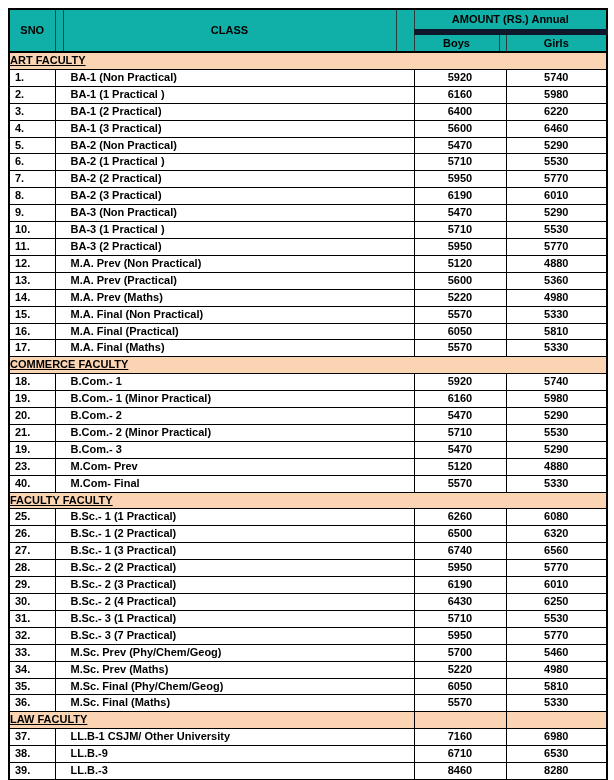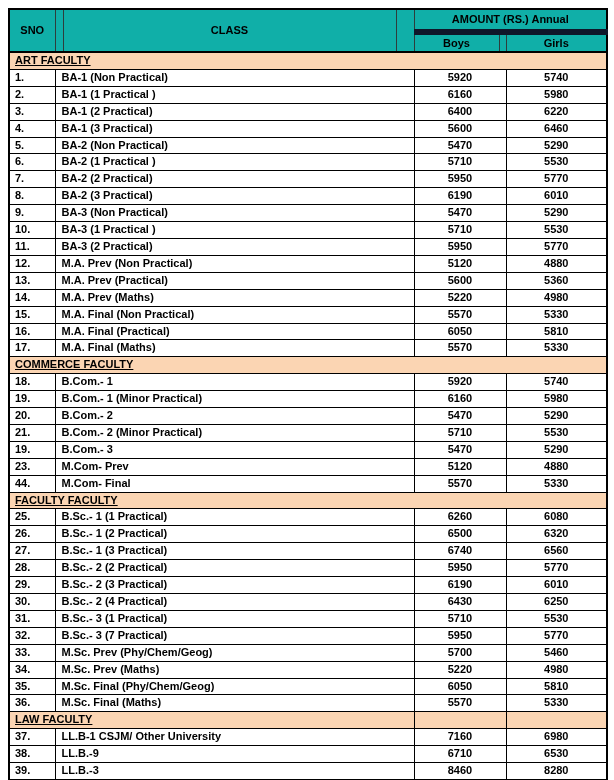--- a/index.html
+++ b/index.html
@@ -43,25 +43,24 @@
   tbody td{
     border:1px solid #000;
     padding:0;
     height:15.9px;
     line-height:15.9px;
     white-space:nowrap;
     overflow:hidden;
     font-weight:bold;
   }
   tbody td.sno{padding-left:5px;text-align:left;}
-  tbody td.cls{padding-left:6px;text-align:left;margin-left:16px;}
+  tbody td.cls{padding-left:15px;text-align:left;margin-left:16px;}
   tbody td.amt{text-align:center;}
   tbody tr.section-row td{
     background:var(--section-bg,#FBD5B3);
-    padding-left:5px;
     text-align:left;
   }
   tbody tr.section-row td.band-cell{
     border-left:1px solid rgba(255,255,255,0.85);
     padding-left:0;
   }
   .u{text-decoration:underline;}
 </style>
 </head>
 <body>
@@ -230,21 +229,21 @@
           <td class="amt" colspan="2">5470</td>
           <td class="amt">5290</td>
         </tr>
         <tr>
           <td class="sno">23.</td>
           <td class="cls" colspan="3">M.Com- Prev</td>
           <td class="amt" colspan="2">5120</td>
           <td class="amt">4880</td>
         </tr>
         <tr>
-          <td class="sno">44.</td>
+          <td class="sno">40.</td>
           <td class="cls" colspan="3">M.Com- Final</td>
           <td class="amt" colspan="2">5570</td>
           <td class="amt">5330</td>
         </tr>
         <tr class="section-row">
           <td class="" colspan="7"><span class="u">FACULTY FACULTY</span></td>
         </tr>
         <tr>
           <td class="sno">25.</td>
           <td class="cls" colspan="3">B.Sc.- 1 (1 Practical)</td>

